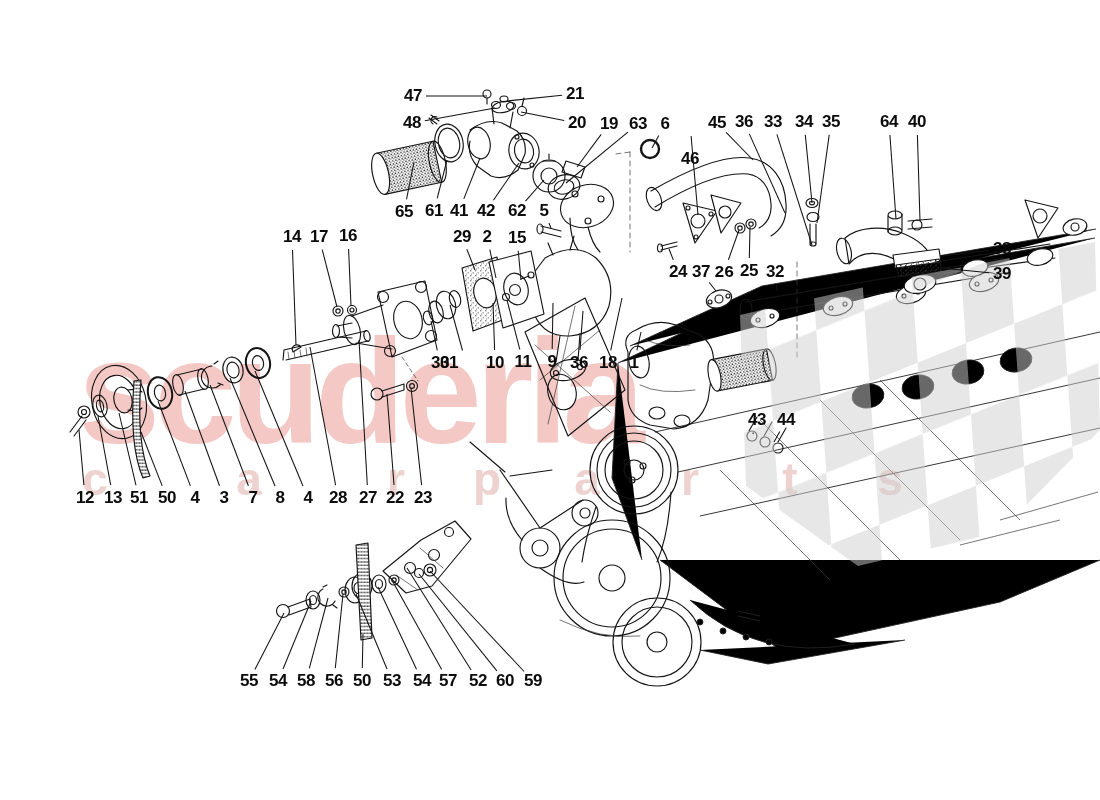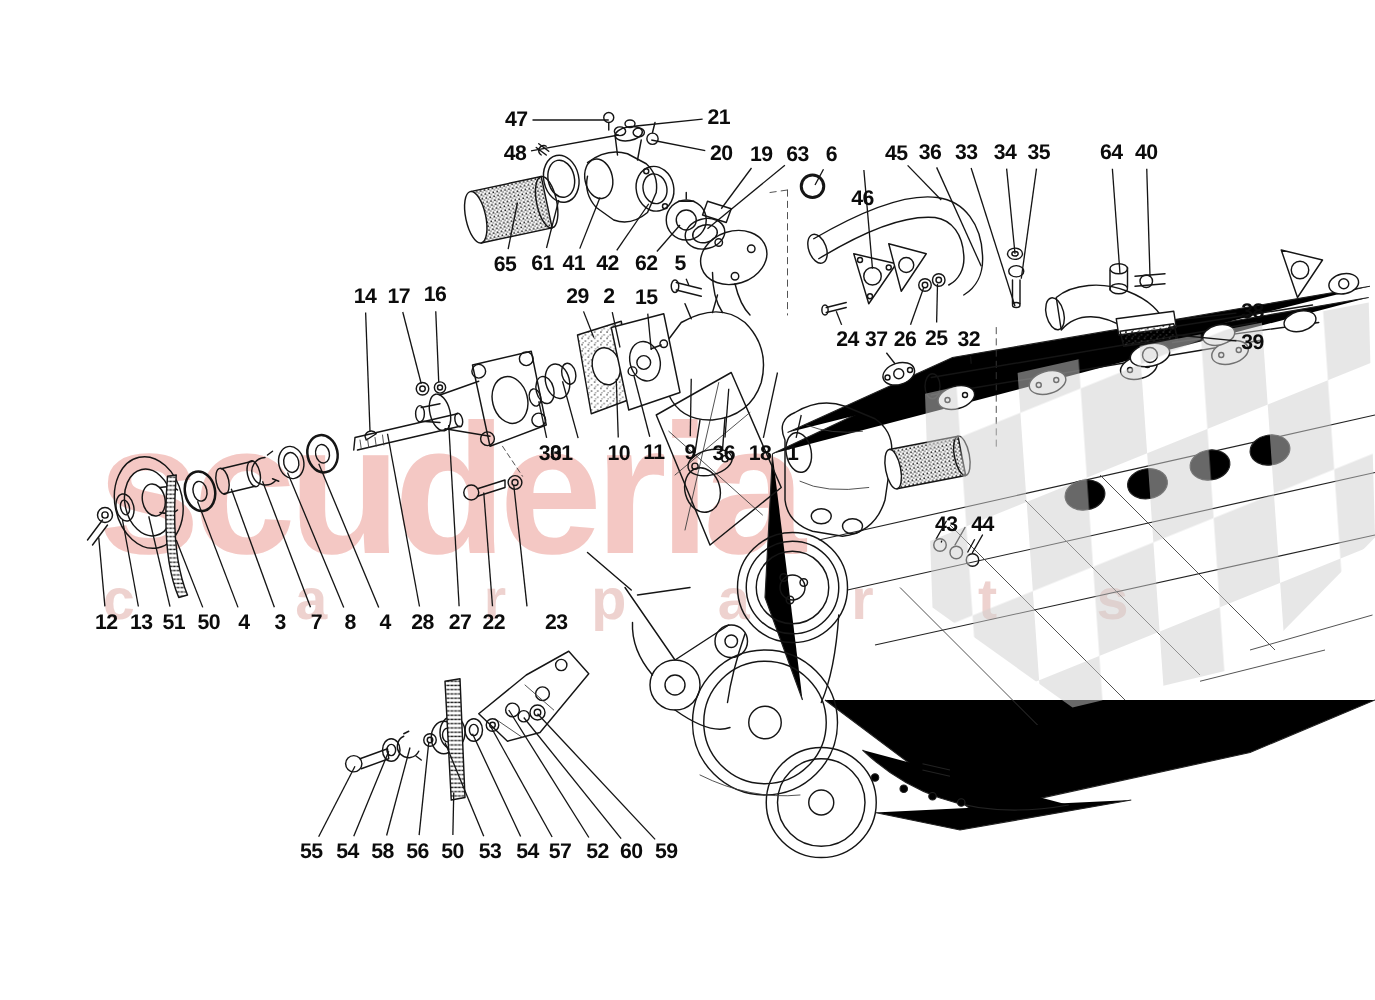--- a/index.html
+++ b/index.html
@@ -456,21 +456,21 @@
       <div class="lbl" style="left: 517px; top: 211px;">62</div>
       <div class="lbl" style="left: 544px; top: 211px;">5</div>
       <div class="lbl" style="left: 292px; top: 237px;">14</div>
       <div class="lbl" style="left: 319px; top: 237px;">17</div>
       <div class="lbl" style="left: 348px; top: 236px;">16</div>
       <div class="lbl" style="left: 462px; top: 237px;">29</div>
       <div class="lbl" style="left: 487px; top: 237px;">2</div>
       <div class="lbl" style="left: 517px; top: 238px;">15</div>
       <div class="lbl" style="left: 678px; top: 272px;">24</div>
       <div class="lbl" style="left: 701px; top: 272px;">37</div>
-      <div class="lbl" style="left: 724px; top: 272px;">26</div>
+      <div class="lbl" style="left: 724px; top: 272px; font-family: Liberation Mono, monospace;">26</div>
       <div class="lbl" style="left: 749px; top: 271px;">25</div>
       <div class="lbl" style="left: 775px; top: 272px; text-align: right;">32</div>
       <div class="lbl" style="left: 1002px; top: 249px;">38</div>
       <div class="lbl" style="left: 1002px; top: 274px;">39</div>
       <div class="lbl" style="left: 440px; top: 363px;">30</div>
       <div class="lbl" style="left: 449px; top: 363px;">31</div>
       <div class="lbl" style="left: 495px; top: 363px;">10</div>
       <div class="lbl" style="left: 523px; top: 362px;">11</div>
       <div class="lbl" style="left: 552px; top: 362px;">9</div>
       <div class="lbl" style="left: 579px; top: 363px;">36</div>
@@ -483,21 +483,21 @@
       <div class="lbl" style="left: 139px; top: 498px;">51</div>
       <div class="lbl" style="left: 167px; top: 498px;">50</div>
       <div class="lbl" style="left: 195px; top: 498px;">4</div>
       <div class="lbl" style="left: 224px; top: 498px;">3</div>
       <div class="lbl" style="left: 253px; top: 498px;">7</div>
       <div class="lbl" style="left: 280px; top: 498px;">8</div>
       <div class="lbl" style="left: 308px; top: 498px;">4</div>
       <div class="lbl" style="left: 338px; top: 498px;">28</div>
       <div class="lbl" style="left: 368px; top: 498px;">27</div>
       <div class="lbl" style="left: 395px; top: 498px;">22</div>
-      <div class="lbl" style="left: 445px; top: 498px;">23</div>
+      <div class="lbl" style="left: 423px; top: 498px;">23</div>
       <div class="lbl" style="left: 249px; top: 681px;">55</div>
       <div class="lbl" style="left: 278px; top: 681px;">54</div>
       <div class="lbl" style="left: 306px; top: 681px;">58</div>
       <div class="lbl" style="left: 334px; top: 681px;">56</div>
       <div class="lbl" style="left: 362px; top: 681px;">50</div>
       <div class="lbl" style="left: 392px; top: 681px;">53</div>
       <div class="lbl" style="left: 422px; top: 681px;">54</div>
       <div class="lbl" style="left: 448px; top: 681px;">57</div>
       <div class="lbl" style="left: 478px; top: 681px;">52</div>
       <div class="lbl" style="left: 505px; top: 681px;">60</div>

